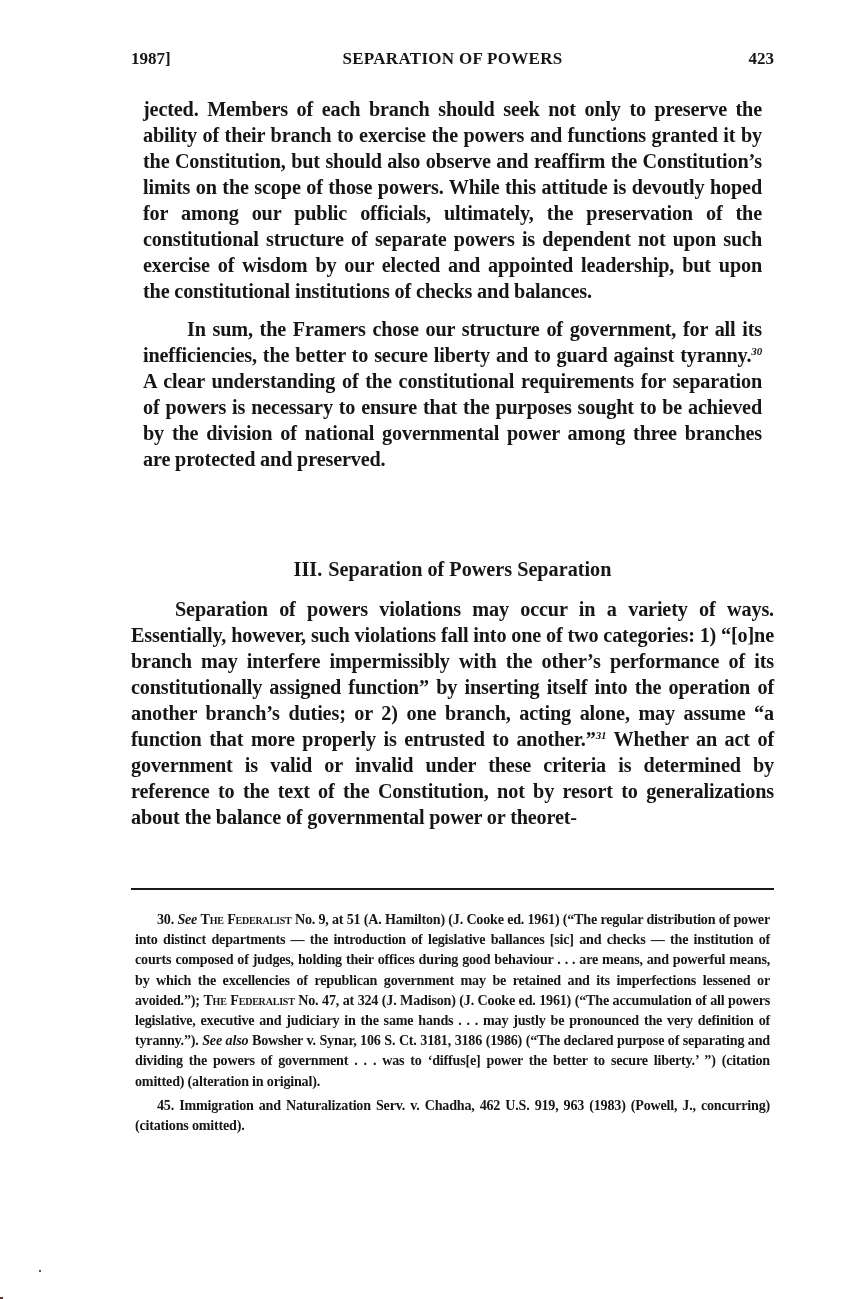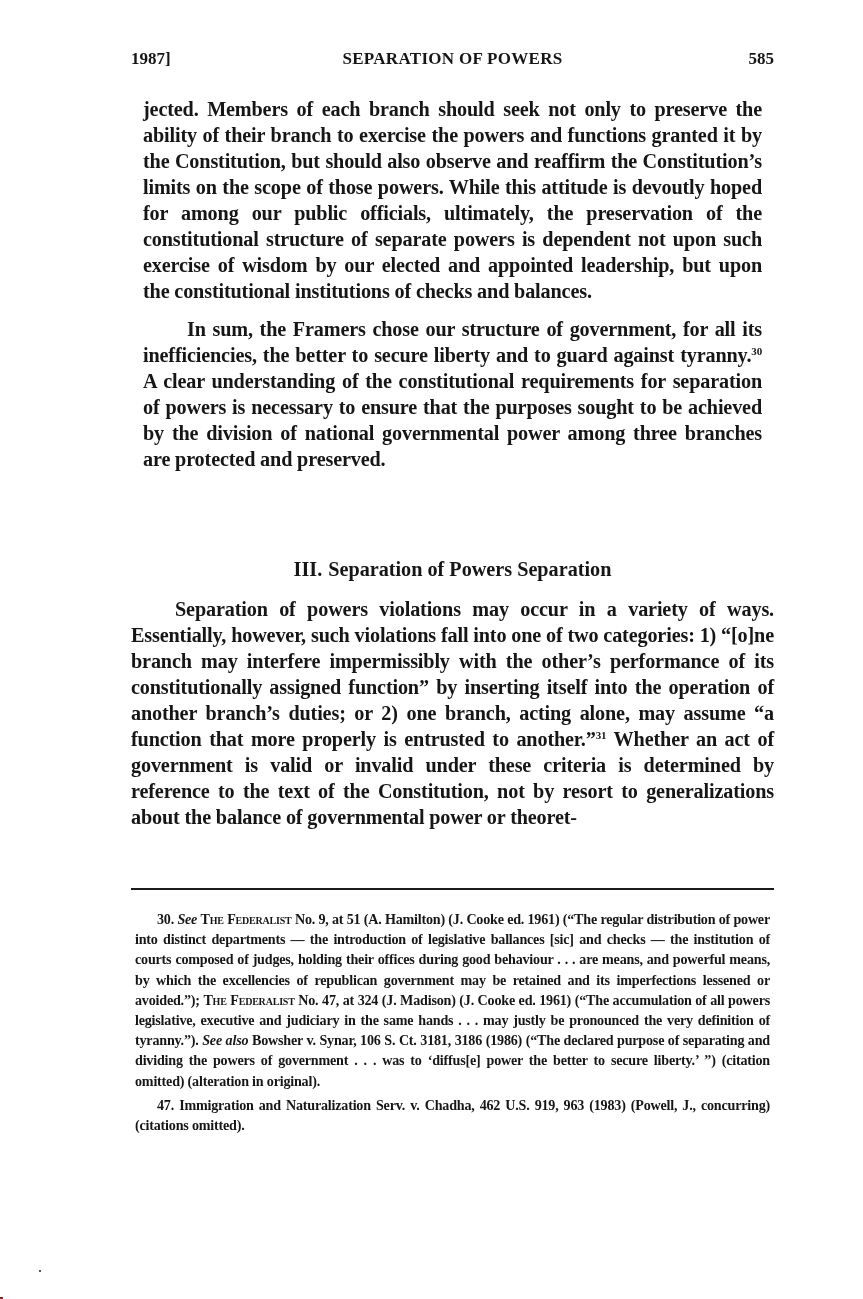--- a/index.html
+++ b/index.html
@@ -9,56 +9,56 @@
   .rh-left { position: absolute; left: 0; top: 0; text-align: center; }
   .rh-center { position: absolute; left: 0; right: 0; top: 0; text-align: center; letter-spacing: 0.3px; }
   .rh-right { position: absolute; right: 0; top: 0; }
   .body-text { position: absolute; top: 84px; left: 0; width: 643px; font-size: 20.2px; line-height: 26px; font-weight: bold; text-align: justify; letter-spacing: -0.15px; }
   .body-text p { margin: 12px; }
   .indent { text-indent: 44px; }
   .section-heading { position: absolute; top: 558px; left: 0; width: 643px; text-align: center; font-size: 20.2px; font-weight: bold; }
   .section-heading .num { margin-right: 6px; }
   .body-text-2 { position: absolute; top: 596px; left: 0; width: 643px; font-size: 20.2px; line-height: 26px; font-weight: bold; text-align: justify; letter-spacing: -0.15px; }
   .body-text-2 p { margin: 0; }
-  sup { font-size: 11px; line-height: 0; vertical-align: 7px; }
+  sup { font-size: 11px; line-height: 0; vertical-align: 7px; font-style: italic; }
   .rule { position: absolute; top: 888px; left: 0; width: 643px; height: 2px; background: #1a1a1a; }
   .footnotes { position: absolute; top: 905px; left: 0; width: 643px; font-size: 14.1px; line-height: 20.2px; font-weight: bold; text-align: justify; letter-spacing: -0.2px; }
   .footnotes p { margin: 4px; text-indent: 22px; }
   .sc { font-variant: small-caps; }
   .it { font-style: italic; }
   .speck { position: absolute; left: 39px; top: 1270px; width: 2px; height: 2px; background: #555; }
   .scan-edge { position: absolute; left: 0; top: 1297px; width: 3px; height: 2px; background: #7a2a2a; }
 </style>
 </head>
 <body>
 
 <div class="page">
 
   <div class="running-head">
     <span class="rh-left">1987]</span>
     <span class="rh-center">SEPARATION OF POWERS</span>
-    <span class="rh-right">585</span>
+    <span class="rh-right">423</span>
   </div>
 
   <div class="body-text">
     <p>jected. Members of each branch should seek not only to preserve the ability of their branch to exercise the powers and functions granted it by the Constitution, but should also observe and reaffirm the Constitution’s limits on the scope of those powers. While this attitude is devoutly hoped for among our public officials, ultimately, the preservation of the constitutional structure of separate powers is dependent not upon such exercise of wisdom by our elected and appointed leadership, but upon the constitutional institutions of checks and balances.</p>
     <p class="indent"><span>In sum, the Framers chose our structure of government, for all its inefficiencies, the better to secure liberty and to guard against tyranny.</span><sup>30</sup><span> A clear understanding of the constitutional requirements for separation of powers is necessary to ensure that the purposes sought to be achieved by the division of national governmental power among three branches are protected and preserved.</span></p>
   </div>
 
   <div class="section-heading">
     <span class="num">III.</span><span>Separation of Powers Separation</span>
   </div>
 
   <div class="body-text-2">
     <p class="indent"><span>Separation of powers violations may occur in a variety of ways. Essentially, however, such violations fall into one of two categories: 1) “[o]ne branch may interfere impermissibly with the other’s performance of its constitutionally assigned function” by inserting itself into the operation of another branch’s duties; or 2) one branch, acting alone, may assume “a function that more properly is entrusted to another.”</span><sup>31</sup><span> Whether an act of government is valid or invalid under these criteria is determined by reference to the text of the Constitution, not by resort to generalizations about the balance of governmental power or theoret-</span></p>
   </div>
 
   <div class="rule"></div>
 
   <div class="footnotes">
     <p><span>30.</span> <span class="it">See</span> <span class="sc">The Federalist</span><span> No. 9, at 51 (A. Hamilton) (J. Cooke ed. 1961) (“The regular distribution of power into distinct departments — the introduction of legislative ballances [sic] and checks — the institution of courts composed of judges, holding their offices during good behaviour . . . are means, and powerful means, by which the excellencies of republican government may be retained and its imperfections lessened or avoided.”); </span><span class="sc">The Federalist</span><span> No. 47, at 324 (J. Madison) (J. Cooke ed. 1961) (“The accumulation of all powers legislative, executive and judiciary in the same hands . . . may justly be pronounced the very definition of tyranny.”). </span><span class="it">See also</span><span> Bowsher v. Synar, 106 S. Ct. 3181, 3186 (1986) (“The declared purpose of separating and dividing the powers of government . . . was to ‘diffus[e] power the better to secure liberty.’ ”) (citation omitted) (alteration in original).</span></p>
-    <p><span>47.</span><span> Immigration and Naturalization Serv. v. Chadha, 462 U.S. 919, 963 (1983) (Powell, J., concurring) (citations omitted).</span></p>
+    <p><span>45.</span><span> Immigration and Naturalization Serv. v. Chadha, 462 U.S. 919, 963 (1983) (Powell, J., concurring) (citations omitted).</span></p>
   </div>
 
 </div>
 
 <div class="speck"></div>
 <div class="scan-edge"></div>
 
 </body></html>

